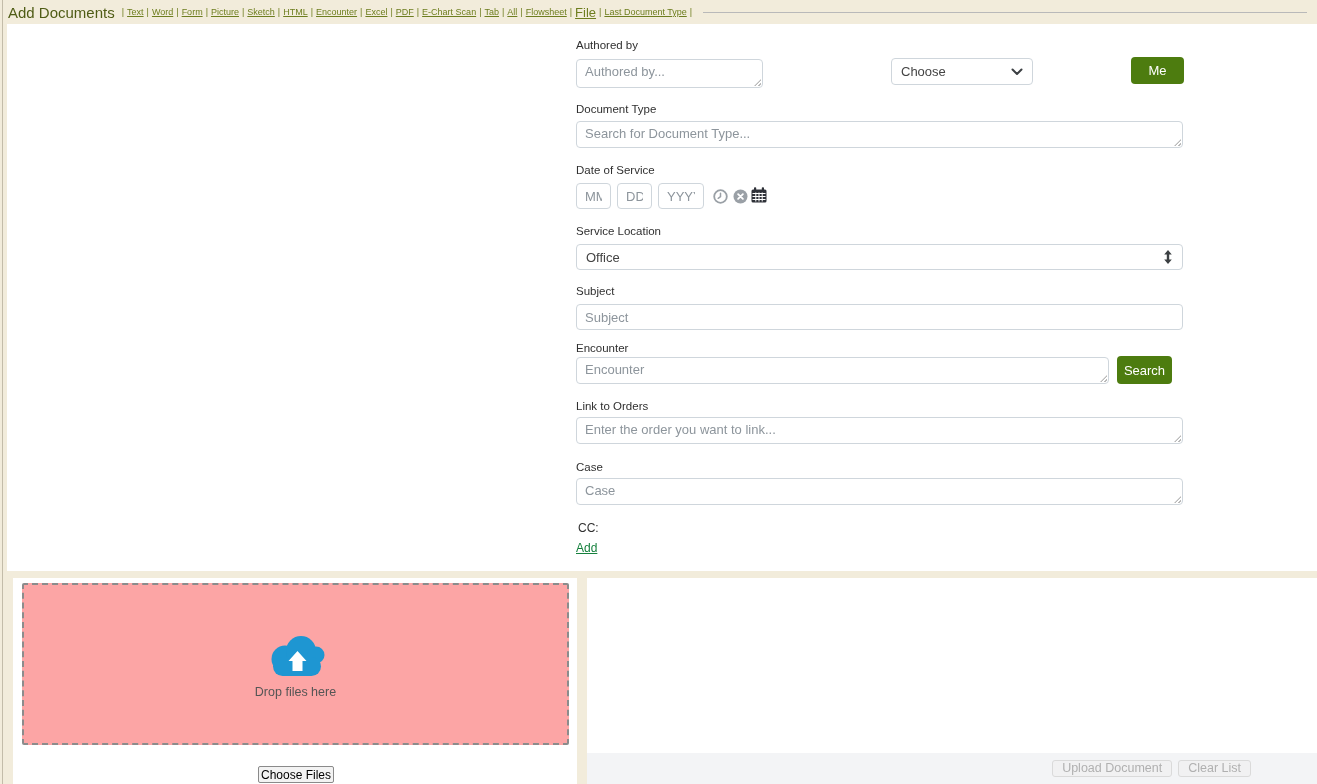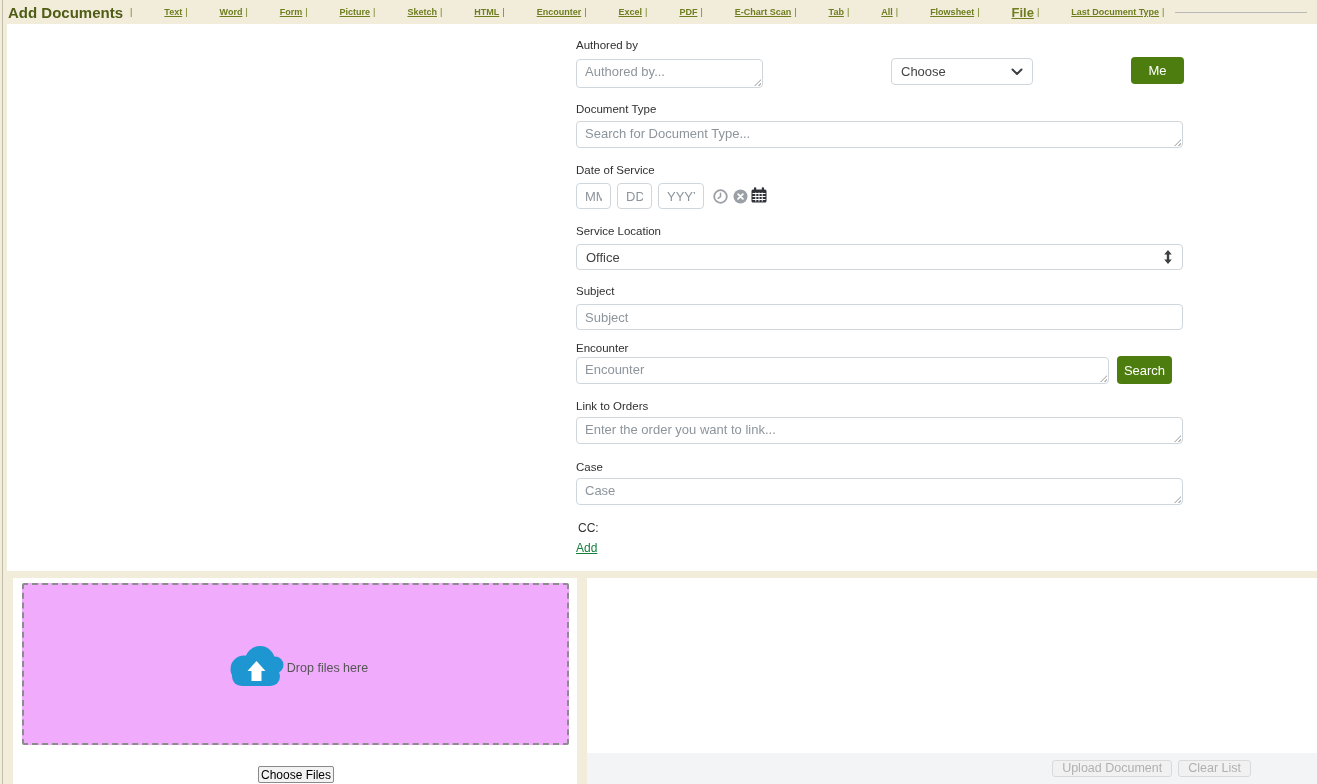--- a/index.html
+++ b/index.html
@@ -4,23 +4,23 @@
 <style>
   html,body{margin:0;padding:0;}
   body{
     width:1317px;height:784px;position:relative;overflow:hidden;
     background:#f2ecdb;
     font-family:"Liberation Sans", sans-serif;
   }
   .edge-line{position:absolute;left:2px;top:0;bottom:0;width:1px;background:#c3bca9;}
   
   .hdr{position:absolute;left:4px;top:0;right:0;height:24px;display:flex;align-items:center;padding-left:4px;}
-  .hdr h1{margin:0 4px 0 0;font-size:15px;font-weight:bold;color:#4f5c15;white-space:nowrap;}
+  .hdr h1{margin:0 4px 0 0;font-size:15px;font-weight:normal;color:#4f5c15;white-space:nowrap;}
   .nav{display:flex;align-items:center;white-space:nowrap;}
-  .nav a{font-size:9px;font-weight:bold;color:#6e7e1f;text-decoration:underline;cursor:pointer;margin-left:29px;}
+  .nav a{font-size:9px;font-weight:normal;color:#6e7e1f;text-decoration:underline;cursor:pointer;}
   .nav a.big{font-size:13px;}
   .nav .sep{font-size:9px;color:#6e7e1f;margin:0 3px;}
   .hline{flex:1;height:1px;background:#b9b9b9;margin:0 10px 0 8px;}
   
   .main-panel{position:absolute;left:7px;top:24px;width:1310px;height:547px;background:#fff;}
   
   .lbl{position:absolute;font-size:11.5px;color:#303030;}
   .fwrap{position:absolute;}
   .ta,.inp{
     width:100%;height:100%;box-sizing:border-box;border:1px solid #cfd6dc;border-radius:4px;
@@ -38,21 +38,21 @@
   .icon-btn{position:absolute;width:16px;height:16px;display:flex;align-items:center;justify-content:center;cursor:pointer;}
   .add-link{position:absolute;font-size:12px;color:#15803d;text-decoration:underline;cursor:pointer;}
   
   .left-panel{position:absolute;left:13px;top:578px;width:564px;height:206px;background:#fff;}
   .right-panel{position:absolute;left:587px;top:578px;width:730px;height:206px;background:#fff;}
   .right-footer{position:absolute;left:0;right:0;bottom:0;height:31px;background:#f3f4f6;
     display:flex;align-items:center;justify-content:flex-end;gap:6px;padding-right:66px;box-sizing:border-box;}
   .btn-disabled{background:#f1f1f2;border:1px solid #dadada;border-radius:3px;color:#b0b0b0;
     font-family:inherit;font-size:12.5px;padding:2px 9px;height:17px;line-height:11px;text-align:center;}
   .dropzone{position:absolute;left:9px;top:5px;width:543px;height:158px;border:2px dashed #8c8c8c;border-radius:2px;
-    background:#f0abfc;display:flex;flex-direction:row;align-items:center;justify-content:center;}
+    background:#fca5a5;display:flex;flex-direction:column;align-items:center;justify-content:center;}
   .drop-text{font-size:12.5px;color:#555;margin-top:7px;}
   .file-btn{position:absolute;left:245px;top:188px;width:76px;height:17px;background:#f3f3f3;border:1px solid #8a8a8a;
     border-radius:2px;font-family:inherit;font-size:12px;color:#000;line-height:14px;text-align:center;padding:0;cursor:pointer;}
 </style>
 </head>
 <body>
 
 <div class="edge-line"></div>
 
 <div class="hdr">

